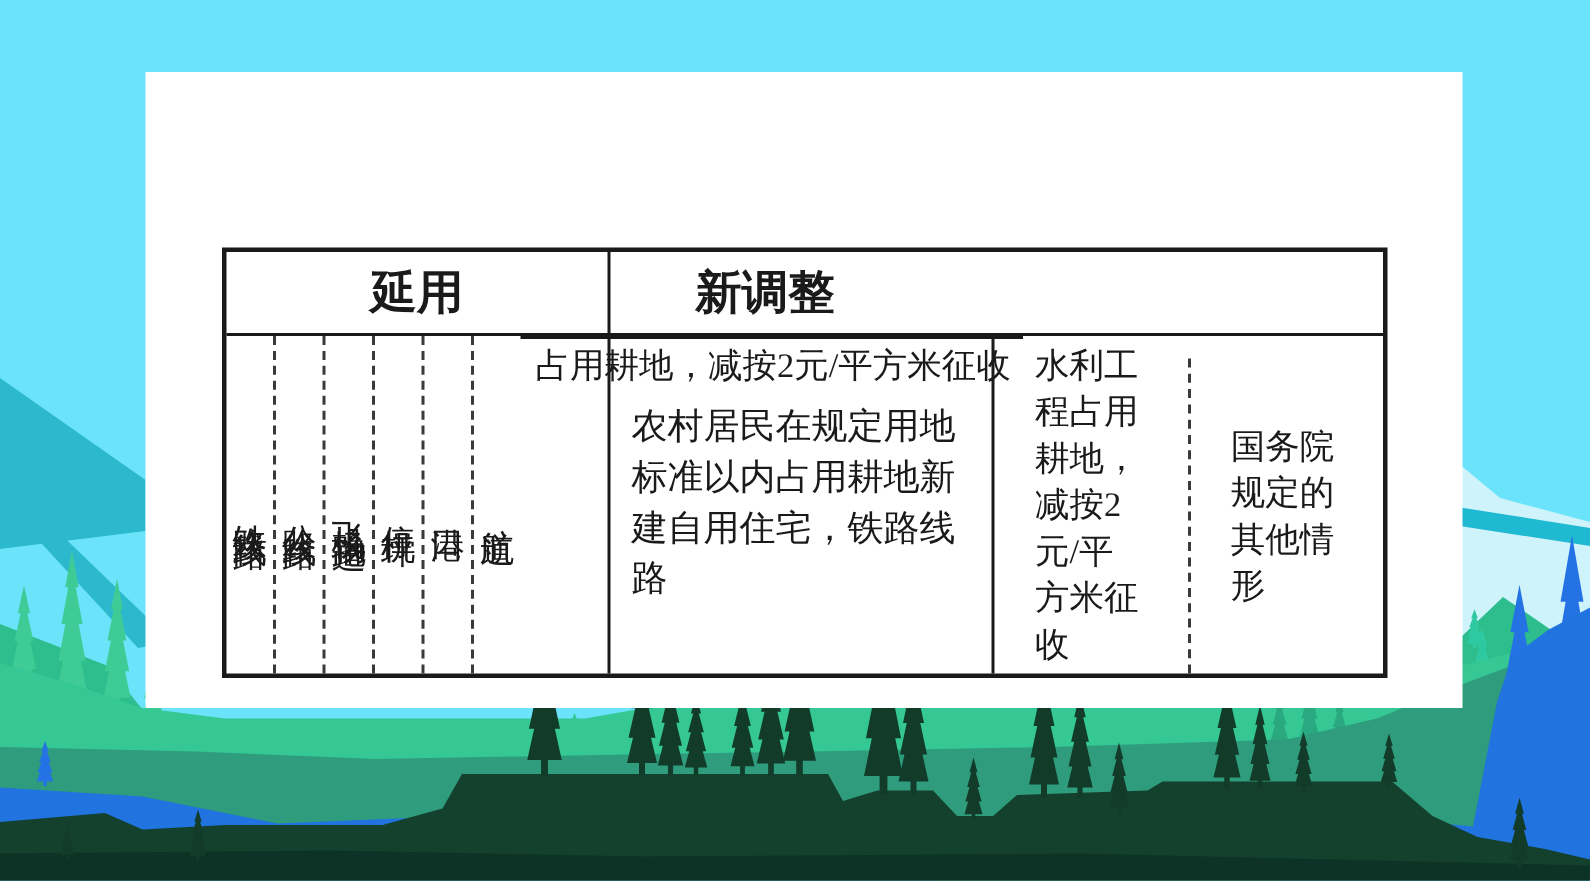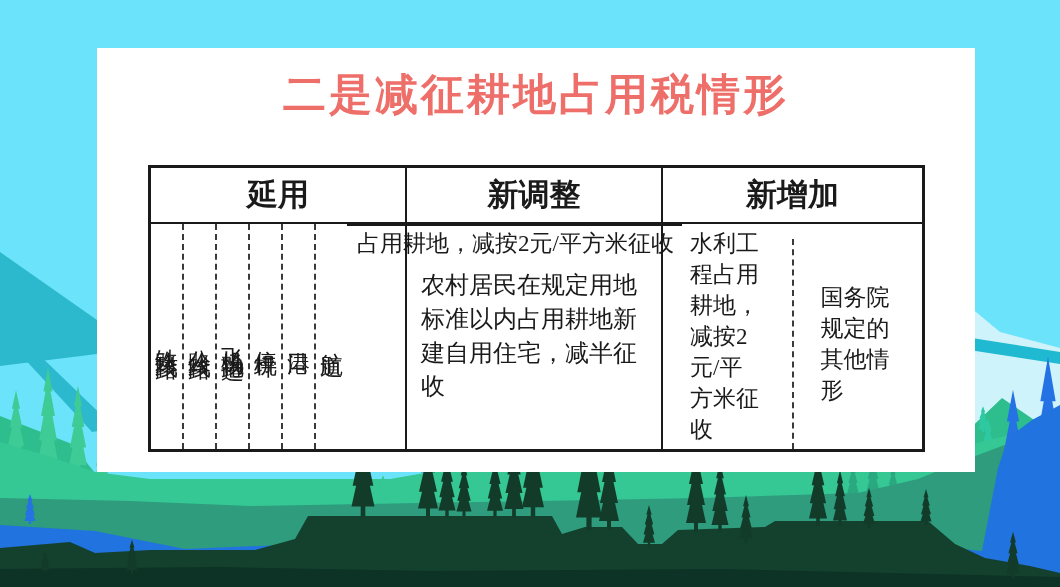--- a/index.html
+++ b/index.html
@@ -32,21 +32,21 @@
          border:3px solid var(--table-border);box-sizing:border-box;display:flex;flex-direction:column;
          background:#fff;}
   .thead{display:flex;height:54px;border-bottom:2px solid var(--table-border);flex:none;}
   .th{display:flex;align-items:center;justify-content:center;
       font-family:"Liberation Sans","DejaVu Sans",sans-serif;font-weight:700;font-size:31px;}
   .tbody{display:flex;flex:1;min-height:0;}
   .c1{width:254px;flex:none;display:flex;flex-direction:row;}
   .c2{width:256px;flex:none;border-left:2px solid var(--table-border);box-sizing:border-box;
       display:flex;align-items:center;padding:0 14px;}
   .c3{width:261px;flex:none;border-left:2px solid var(--table-border);box-sizing:border-box;display:flex;}
-  .th.w1{width:254px;} .th.w2{width:256px;border-left:2px solid var(--table-border);box-sizing:border-box;}
+  .th.w1{width:254px;} .th.w2{width:208px;border-left:2px solid var(--table-border);box-sizing:border-box;}
   .th.w3{width:261px;border-left:2px solid var(--table-border);box-sizing:border-box;}
 
   .vitems{flex:1;display:flex;min-height:0;}
   .vitem{flex:1;display:flex;align-items:center;justify-content:center;
          writing-mode:vertical-rl;text-orientation:upright;font-size:23px;letter-spacing:3px;}
   .vitem + .vitem{border-left:2px dashed #3a3a3a;}
   .c1-footer{height:62px;flex:none;border-top:2px solid var(--table-border);box-sizing:border-box;
              padding:4px 8px 0 10px;font-size:23px;line-height:1.22;}
   .c2 p{margin:0;font-size:24px;line-height:1.4;}
   .sub{flex:1;display:flex;align-items:center;padding:0 27px;font-size:23px;line-height:1.35;box-sizing:border-box;}
@@ -130,45 +130,43 @@
       <use href="#pine" class="t-dark" transform="translate(746,543) scale(0.65,0.8)"></use>
       <use href="#pine" class="t-dark" transform="translate(818,526) scale(0.9,1.27)"></use>
       <use href="#pine" class="t-dark" transform="translate(840,526) scale(0.7,0.93)"></use>
       <use href="#pine" class="t-dark" transform="translate(869,528) scale(0.6,0.67)"></use>
       <use href="#pine" class="t-dark" transform="translate(926,525) scale(0.55,0.6)"></use>
       <use href="#pine" class="t-dark" transform="translate(1013,578) scale(0.65,0.77)"></use>
     </g>
   </svg>
 
   <div class="card">
-    <h1 class="title">二是减征耕地占用税情形</h1>
 
     <div class="table">
       <div class="thead">
         <div class="th w1">延用</div>
         <div class="th w2">新调整</div>
-        <div class="th w3">新增加</div>
       </div>
 
       <div class="tbody">
 
         <div class="c1">
           <div class="vitems">
             <div class="vitem">铁路线路</div>
             <div class="vitem">公路线路</div>
             <div class="vitem">飞机场跑道</div>
             <div class="vitem">停机坪</div>
             <div class="vitem">港口</div>
             <div class="vitem">航道</div>
           </div>
           <div class="c1-footer">占用耕地，减按2元/平方米征收</div>
         </div>
 
         <div class="c2">
-          <p>农村居民在规定用地标准以内占用耕地新建自用住宅，减半征收</p>
+          <p>农村居民在规定用地标准以内占用耕地新建自用住宅，铁路线路</p>
         </div>
 
         <div class="c3">
           <div class="sub">水利工程占用耕地，减按2元/平方米征收</div>
           <div class="sub">国务院规定的其他情形</div>
         </div>
 
       </div>
     </div>
   </div>

